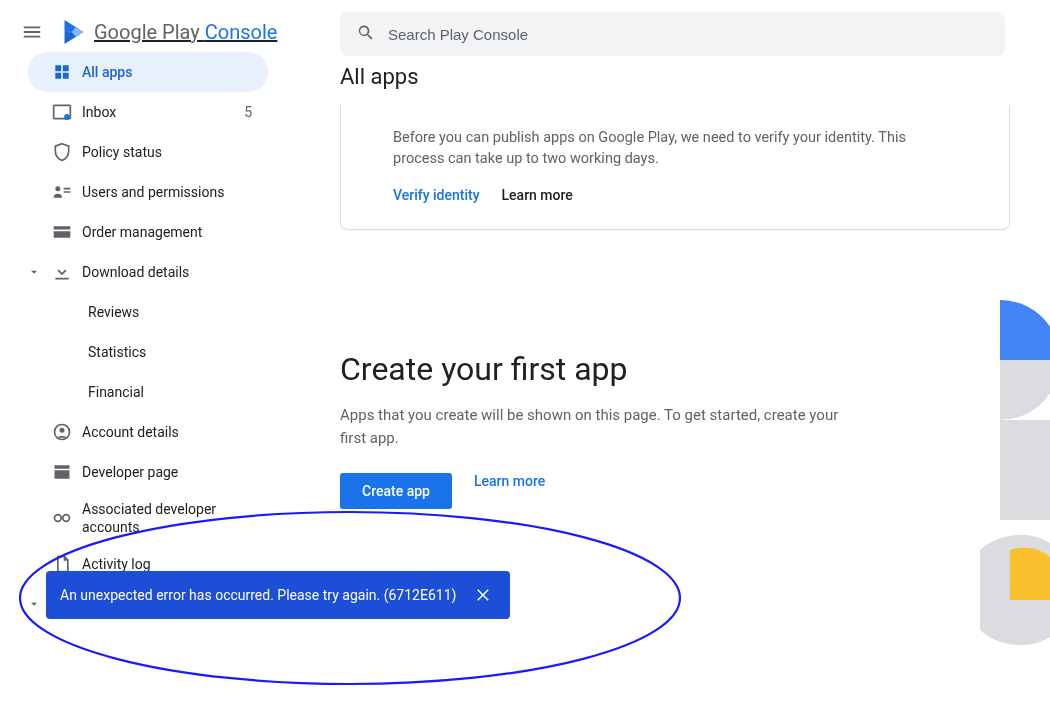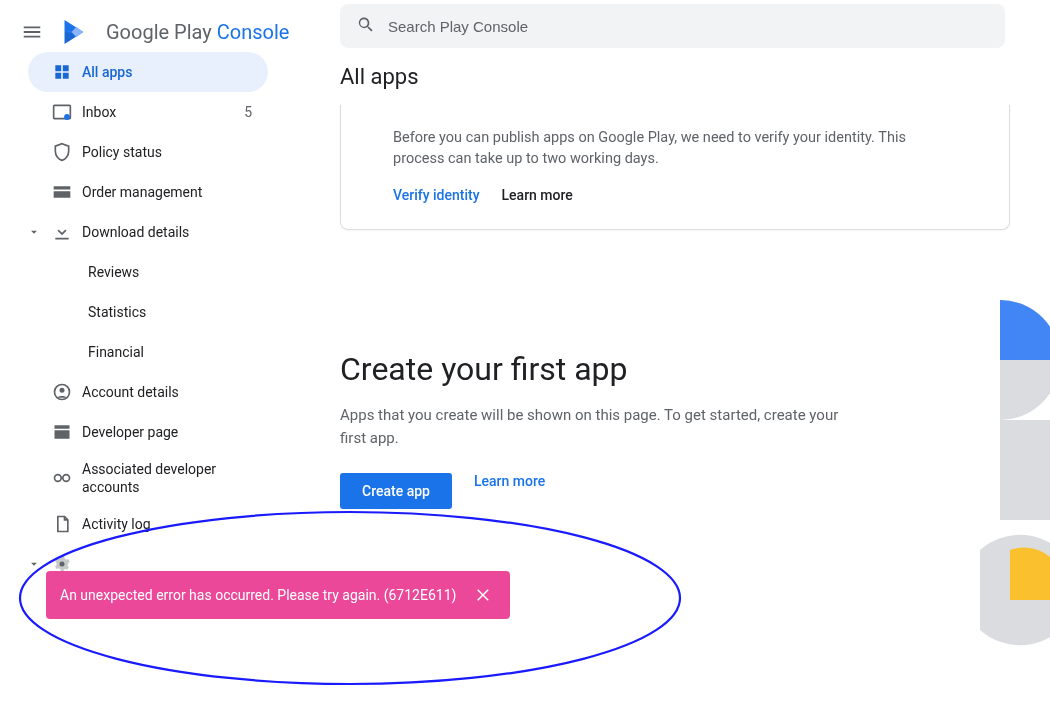--- a/index.html
+++ b/index.html
@@ -40,34 +40,35 @@
     width: 48px; height: 48px;
     display: flex; align-items: center; justify-content: center;
     margin-left: 8px;
     border-radius: 50%;
     cursor: pointer;
     color: var(--text-secondary);
   }
   .brand {
     display: flex;
     align-items: center;
-    gap: 18px;
+    gap: 6px;
     margin-left: 4px;
+    text-decoration: underline;
   }
   .brand-title {
     font-size: 20px;
     color: var(--text-secondary);
     letter-spacing: 0;
   }
   .brand-title .accent { color: #1a73e8; }
 
   .search-wrap {
     position: absolute;
     left: 340px;
-    top: 0;
+    top: 8px;
     right: 45px;
     height: 52px;
     display: flex;
     align-items: center;
   }
   .search {
     display: flex;
     align-items: center;
     background: var(--surface-gray);
     border-radius: 8px;
@@ -221,21 +222,21 @@
     z-index: 0;
   }
 
   
   .toast {
     position: absolute;
     left: 46px;
     bottom: 82px;
     height: 48px;
     padding: 0 14px;
-    background: #ec4899;
+    background: #1d4ed8;
     color: #fff;
     font-size: 14px;
     display: flex;
     align-items: center;
     border-radius: 4px;
     z-index: 20;
   }
   .toast .close {
     margin-left: 16px;
     width: 24px; height: 24px;
@@ -312,20 +313,29 @@
 
   <div class="nav-item">
     <span class="icon">
       <svg width="20" height="20" viewBox="0 0 24 24" fill="none" stroke="currentColor" stroke-width="2">
           <path d="M12 2l8 3v6c0 5-3.5 9.7-8 11-4.5-1.3-8-6-8-11V5l8-3z"></path>
         </svg>
     </span>
     <span class="label">Policy status</span>
   </div>
 
+  <div class="nav-item">
+    <span class="icon">
+      <svg width="20" height="20" viewBox="0 0 24 24" fill="currentColor">
+          <circle cx="7" cy="8" r="3"></circle>
+          <path d="M2 18c0-2.8 2.5-4 5-4s5 1.2 5 4v1H2v-1zM14 7h8v2h-8V7zm0 4h8v2h-8v-2z"></path>
+        </svg>
+    </span>
+    <span class="label">Users and permissions</span>
+  </div>
 
   <div class="nav-item">
     <span class="icon">
       <svg width="20" height="20" viewBox="0 0 24 24" fill="currentColor">
           <path d="M2 5h20v4H2V5zm0 6h20v8H2v-8z"></path>
         </svg>
     </span>
     <span class="label">Order management</span>
   </div>
 

